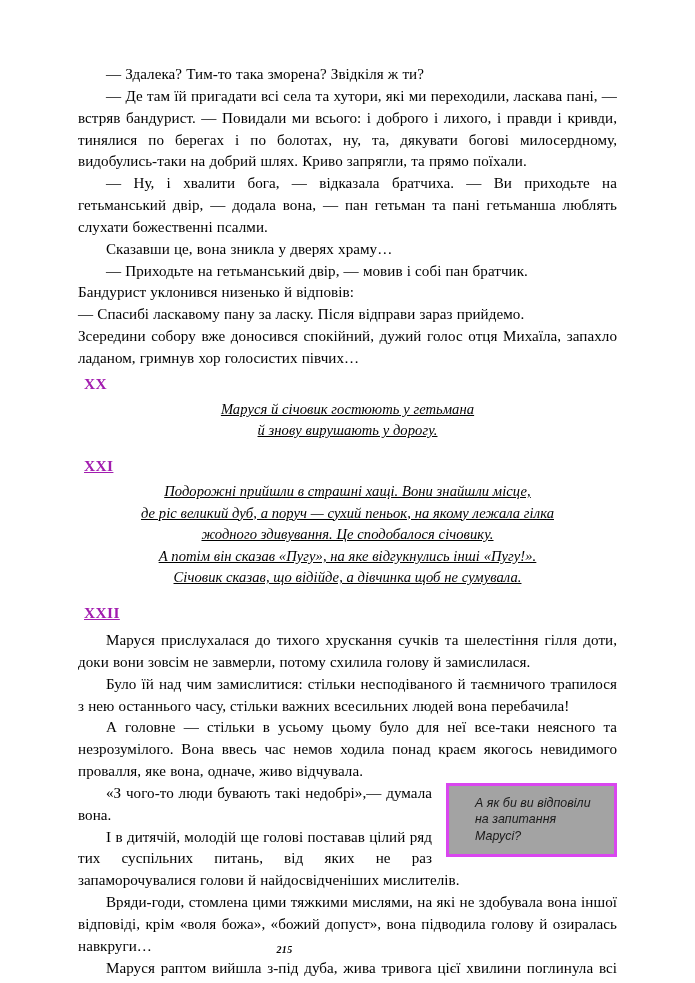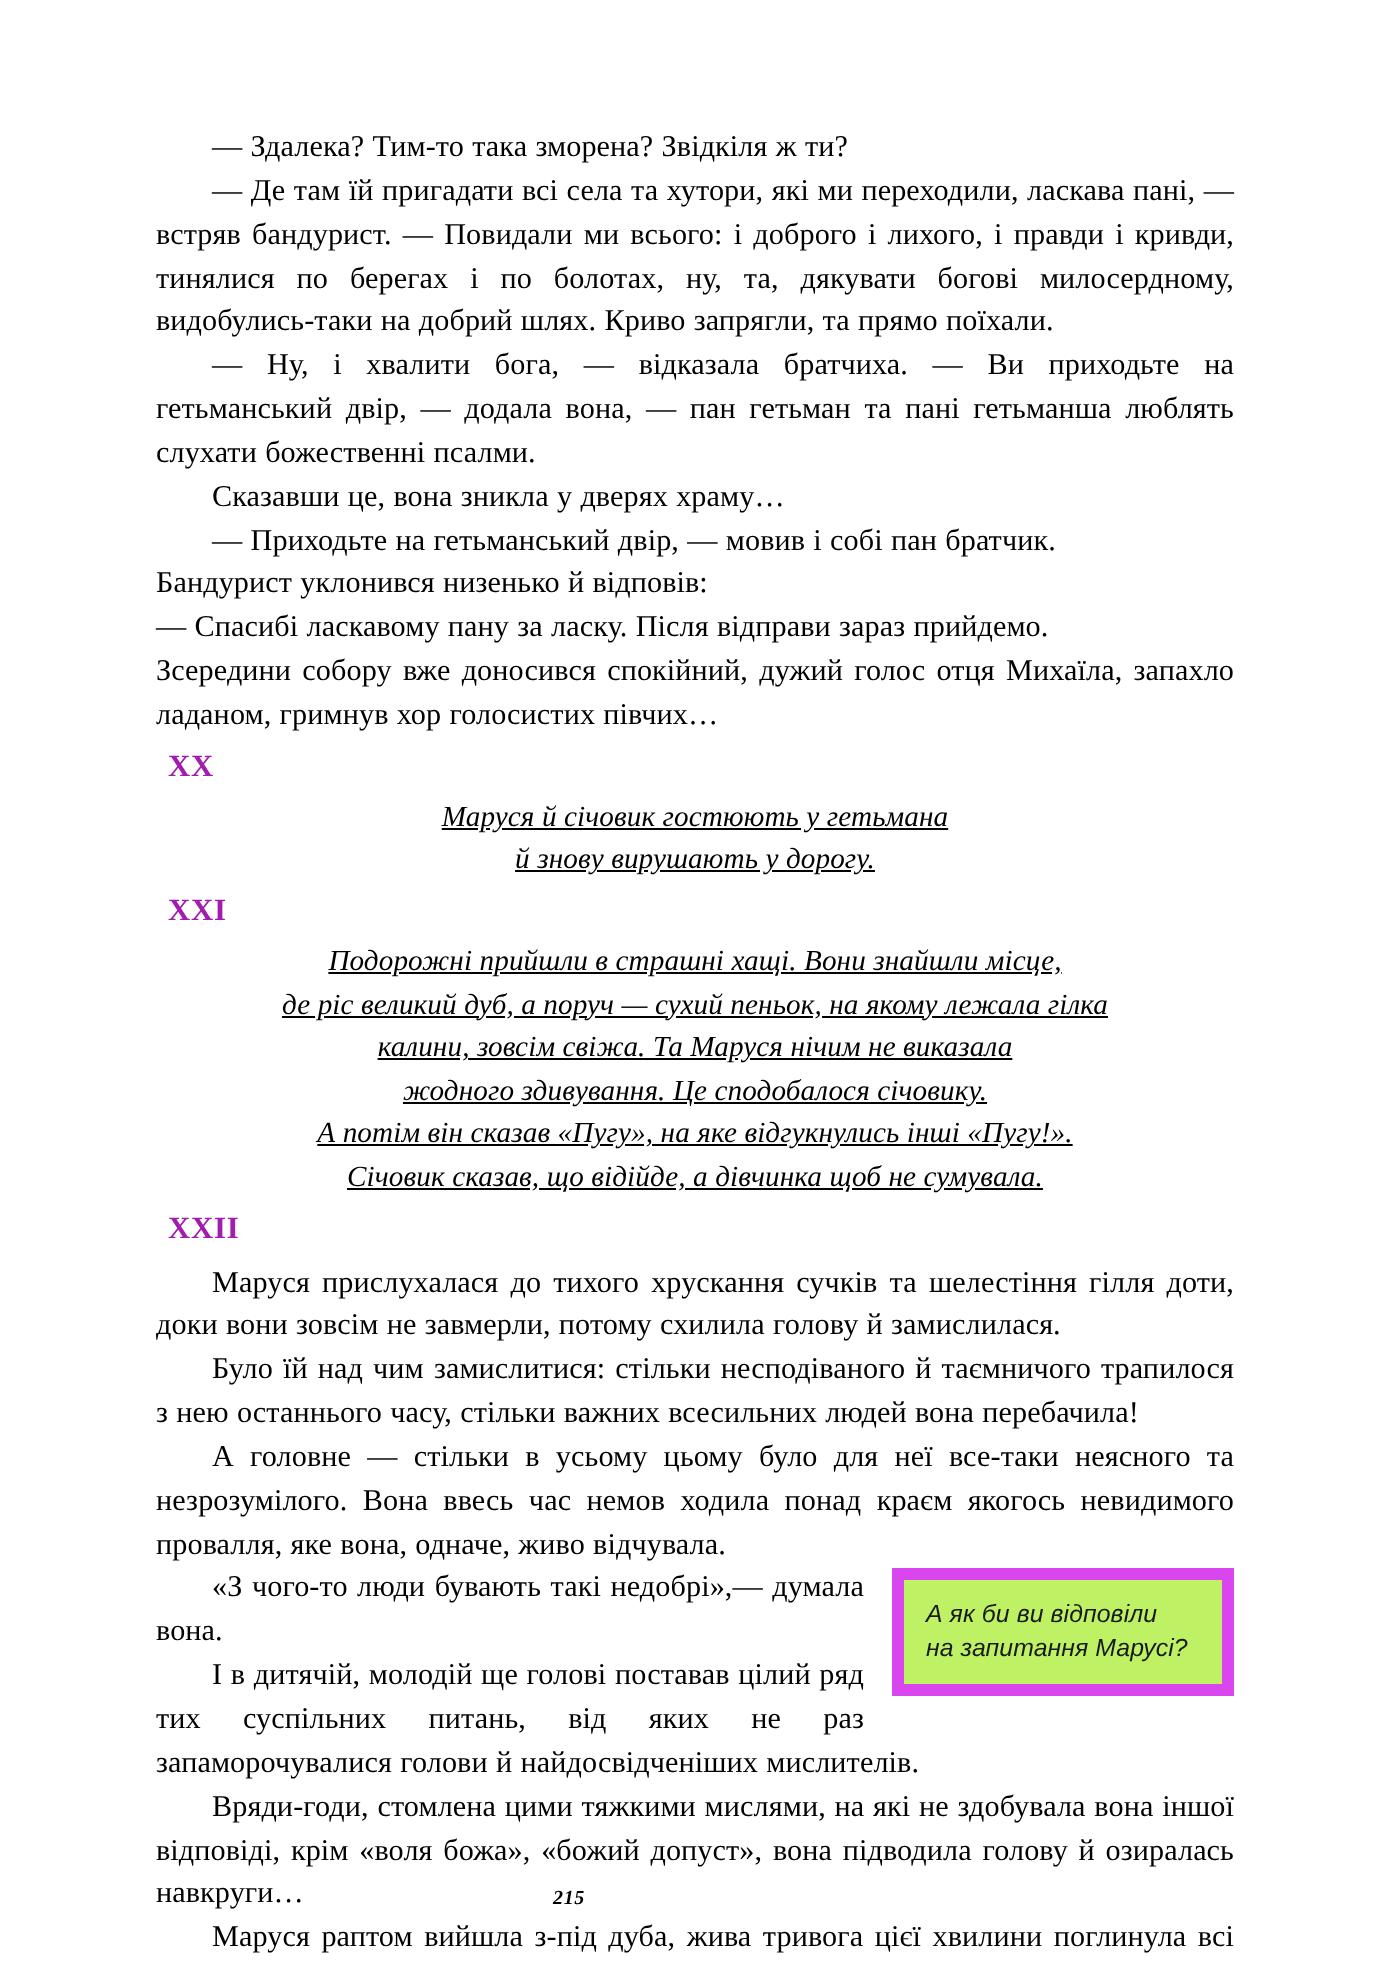--- a/index.html
+++ b/index.html
@@ -49,43 +49,43 @@
   
   .chapter-num {
     font-size: 15.4px;
     line-height: 24px;
     font-weight: bold;
     color: #a21caf;
     letter-spacing: 0.4px;
     margin: 0;
     padding-left: 6px;
   }
-  .chapter-num.tight-top { margin-top: 2px; }
+  .chapter-num.tight-top { margin-top: 12px; text-decoration: underline; }
 
   
   .verse {
     font-size: 14.6px;
     line-height: 21.6px;
     font-style: italic;
     text-align: center;
     margin: 0;
     letter-spacing: 0.05px;
   }
   .verse-block { margin: 1px 0 0 0; text-decoration: underline; }
   .verse-block.v-first { margin-top: 3px; }
 
   
   .callout {
     float: right;
     width: 171px;
     margin: 0 0 6px 14px;
-    background: #bef264;
-    border: 6px solid #d946ef;
+    background: #a3a3a3;
+    border: 3px solid #d946ef;
     box-sizing: border-box;
-    padding: 9px 10px 10px 11px;
+    padding: 9px 10px 10px 26px;
     shape-margin: 4px;
   }
   .callout-text {
     font-family: "Liberation Sans", "DejaVu Sans", sans-serif;
     font-style: italic;
     font-size: 12.4px;
     line-height: 16.5px;
     color: #1a1a1a;
     text-indent: 0;
     text-align: left;
@@ -131,21 +131,20 @@
     <div class="verse-block v-first">
       <p class="verse">Маруся й січовик гостюють у гетьмана</p>
       <p class="verse">й знову вирушають у дорогу.</p>
     </div>
 
     <p class="chapter-num tight-top">XXI</p>
 
     <div class="verse-block v-first">
       <p class="verse">Подорожні прийшли в страшні хащі. Вони знайшли місце,</p>
       <p class="verse">де ріс великий дуб, а поруч — сухий пеньок, на якому лежала гілка</p>
-      <p class="verse">калини, зовсім свіжа. Та Маруся нічим не виказала</p>
       <p class="verse">жодного здивування. Це сподобалося січовику.</p>
       <p class="verse">А потім він сказав «Пугу», на яке відгукнулись інші «Пугу!».</p>
       <p class="verse">Січовик сказав, що відійде, а дівчинка щоб не сумувала.</p>
     </div>
 
     <p class="chapter-num tight-top">XXII</p>
 
     <div class="spacer-sm"></div>
 
     <p class="para">Маруся прислухалася до тихого хрускання сучків та шелестіння гілля доти, доки вони зовсім не завмерли, потому схилила голову й замислилася.</p>

